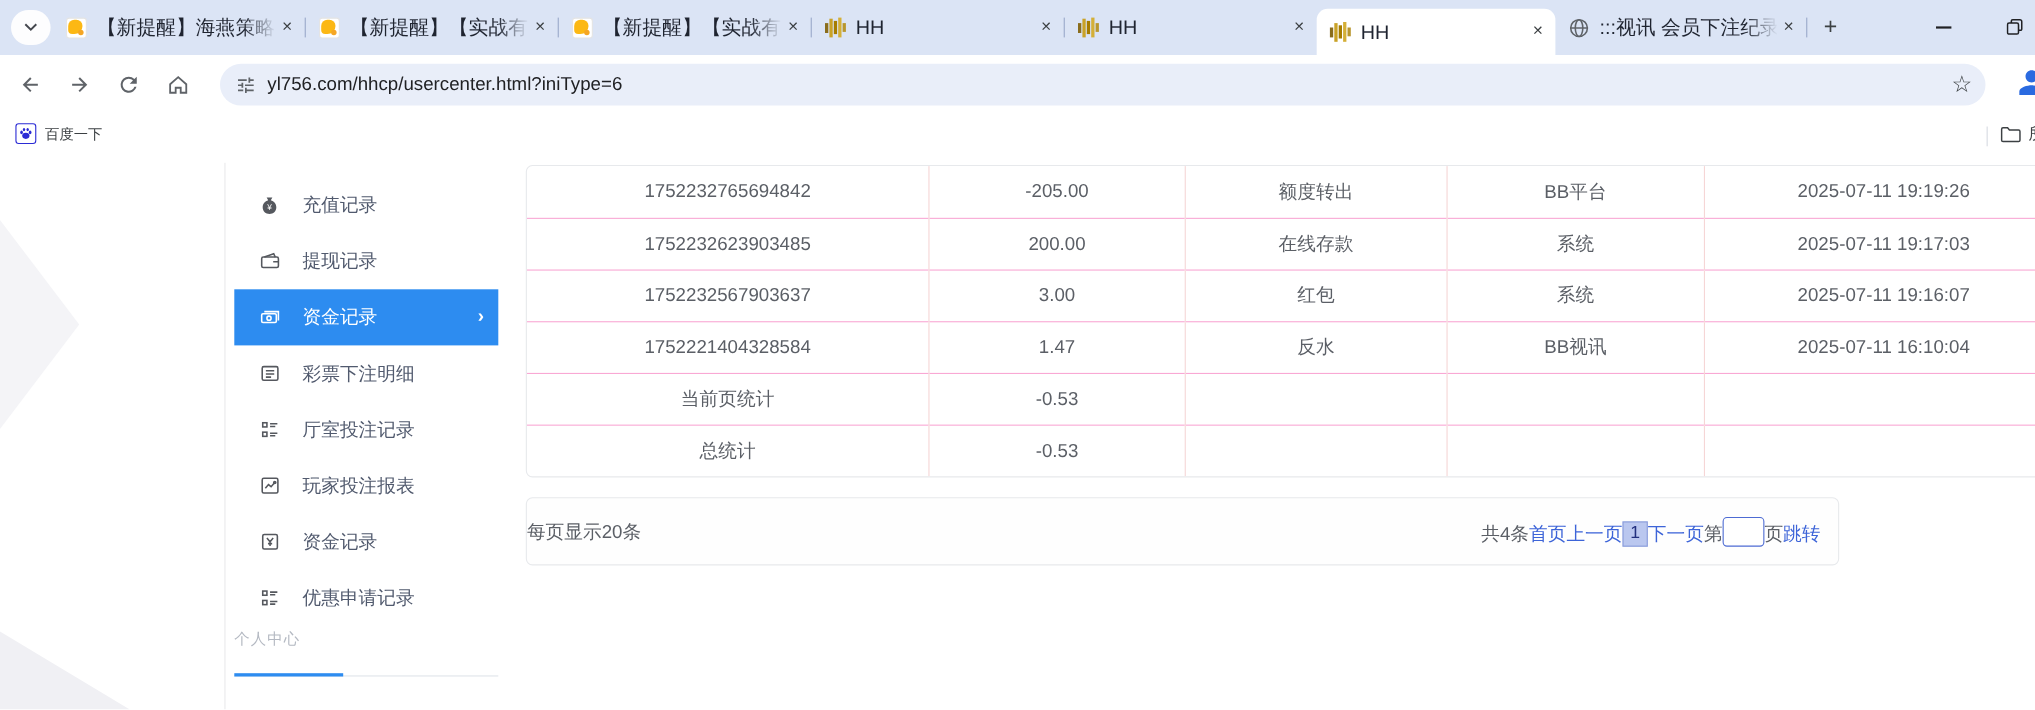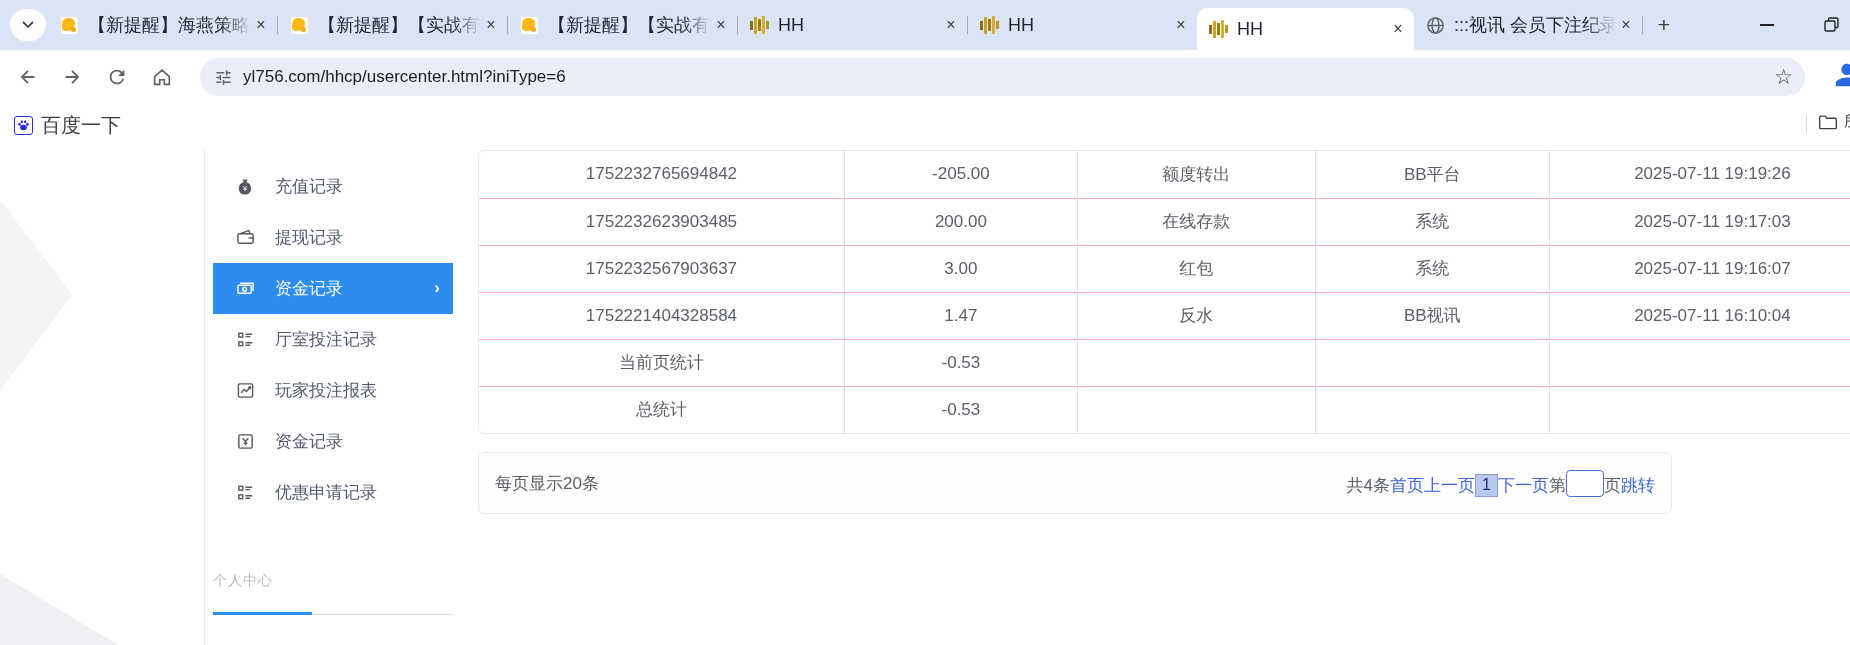--- a/index.html
+++ b/index.html
@@ -41,21 +41,21 @@
   .toolbar { position:absolute; left:0; top:50px; width:1572px; height:54px; background:#fff; }
   .nav-icon { position:absolute; top:16px; width:22px; height:22px; color:#5f6368; }
   .omnibox { position:absolute; left:200px; top:8px; width:1605px; height:38px; background:#e9eef9;
     border-radius:19px; display:flex; align-items:center; padding:0 12px 0 14px; }
   .omnibox .url { flex:1 1 auto; font-size:17px; color:#202124; margin-left:10px; white-space:nowrap; overflow:hidden; }
   .omnibox .star { font-size:21px; color:#3c4043; }
   .avatar { position:absolute; left:1832px; top:60px; }
 
   
   .bookmarks { position:absolute; left:0; top:104px; width:1850px; height:40px; background:#fff; }
-  .bm-item { position:absolute; left:14px; top:8px; display:flex; align-items:center; gap:8px; font-size:20px; color:#3c4043; }
+  .bm-item { position:absolute; left:14px; top:8px; display:flex; align-items:center; gap:8px; font-size:13px; color:#3c4043; }
   .baidu-box { width:19px; height:19px; border:1.5px solid #2b2bd5; border-radius:3px; display:flex; align-items:center; justify-content:center; background:#fff; }
   .bm-divider { position:absolute; left:1806px; top:11px; width:1px; height:18px; background:#d6dae2; }
   .bm-folder { position:absolute; left:1818px; top:8px; display:flex; align-items:center; gap:6px; font-size:15px; color:#3c4043; width:46px; overflow:hidden; }
 
   
   .content { position:absolute; left:0; top:144px; width:1850px; height:501px; background:#fff; overflow:hidden; }
   .wm1 { position:absolute; left:0; top:56px; width:0; height:0;
     border-top:95px solid transparent; border-bottom:95px solid transparent; border-left:72px solid #f4f4f7; }
   .wm2 { position:absolute; left:0; top:430px; width:0; height:0;
     border-bottom:71px solid #f0f0f4; border-right:118px solid transparent; }
@@ -75,21 +75,21 @@
   .tbl-wrap { position:absolute; left:478px; top:6px; width:1398px; border:1px solid #e7e9ec; border-radius:6px; overflow:hidden; background:#fff; }
   table { width:100%; border-collapse:collapse; table-layout:fixed; }
   td { height:47px; text-align:center; font-size:17px; color:#5b5f66;
     border-left:1px solid #f6d6d6; border-top:1px solid #f9a8d4; white-space:nowrap; overflow:hidden; }
   td:first-child { border-left:none; }
   tr:first-child td { border-top:none; }
 
   
   .pager { position:absolute; left:478px; top:308px; width:1194px; height:62px; border:1px solid #e7e9ec;
     border-radius:6px; background:#fefefe; display:flex; align-items:center; justify-content:space-between;
-    padding:0 16px 0 16px; font-size:17px; color:#5b5f66; }
+    padding:0 16px 0 0; font-size:17px; color:#5b5f66; }
   .pager-right { display:flex; align-items:flex-end; }
   .plink { color:#3d64d8; cursor:pointer; text-decoration:none; }
   .pcur { min-width:23px; height:23px; background:#bac7ef; border:1px solid #8b9ddb; color:#22307f;
     display:flex; align-items:center; justify-content:center; font-size:16px; }
   .pinput { width:38px; height:27px; border:1px solid #4d6bd3; border-radius:4px; background:#fff; font-size:15px; text-align:center; }
 
   svg { display:block; }
 </style>
 </head>
 <body>
@@ -275,20 +275,31 @@
             </g>
           </svg>
       </span>
       <span>资金记录</span>
       <span class="chev">›</span>
     </div>
     <div class="side-item">
       <span class="ic">
         <svg width="19" height="19" viewBox="0 0 20 20">
             <g fill="none" stroke="#55585e" stroke-width="1.5">
+              <rect x="2.5" y="3.5" width="15" height="13" rx="1.5"></rect>
+              <path d="M6 7.5h8M6 10.5h8M6 13.5h5"></path>
+            </g>
+          </svg>
+      </span>
+      <span>彩票下注明细</span>
+    </div>
+    <div class="side-item">
+      <span class="ic">
+        <svg width="19" height="19" viewBox="0 0 20 20">
+            <g fill="none" stroke="#55585e" stroke-width="1.5">
               <rect x="3" y="3.5" width="4" height="4"></rect>
               <rect x="3" y="12.5" width="4" height="4"></rect>
               <path d="M10 4.5h7M10 7h5M10 13.5h7M10 16h5"></path>
             </g>
           </svg>
       </span>
       <span>厅室投注记录</span>
     </div>
     <div class="side-item">
       <span class="ic">

